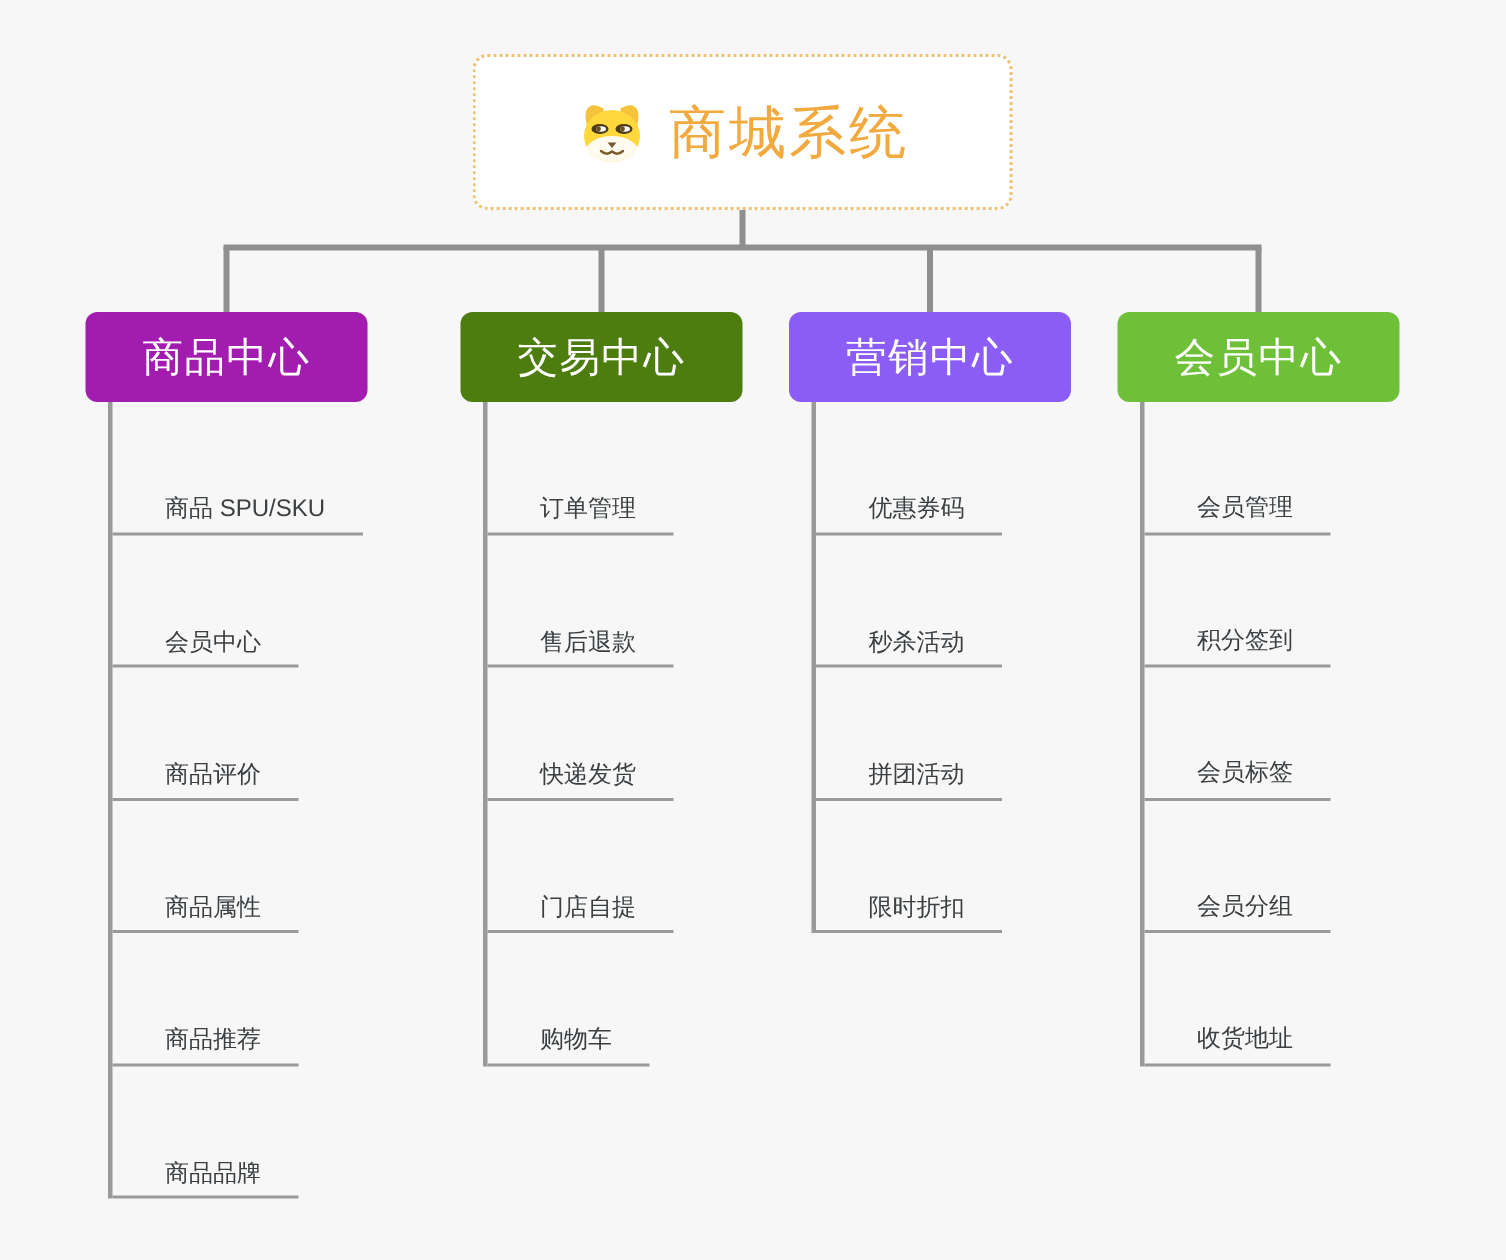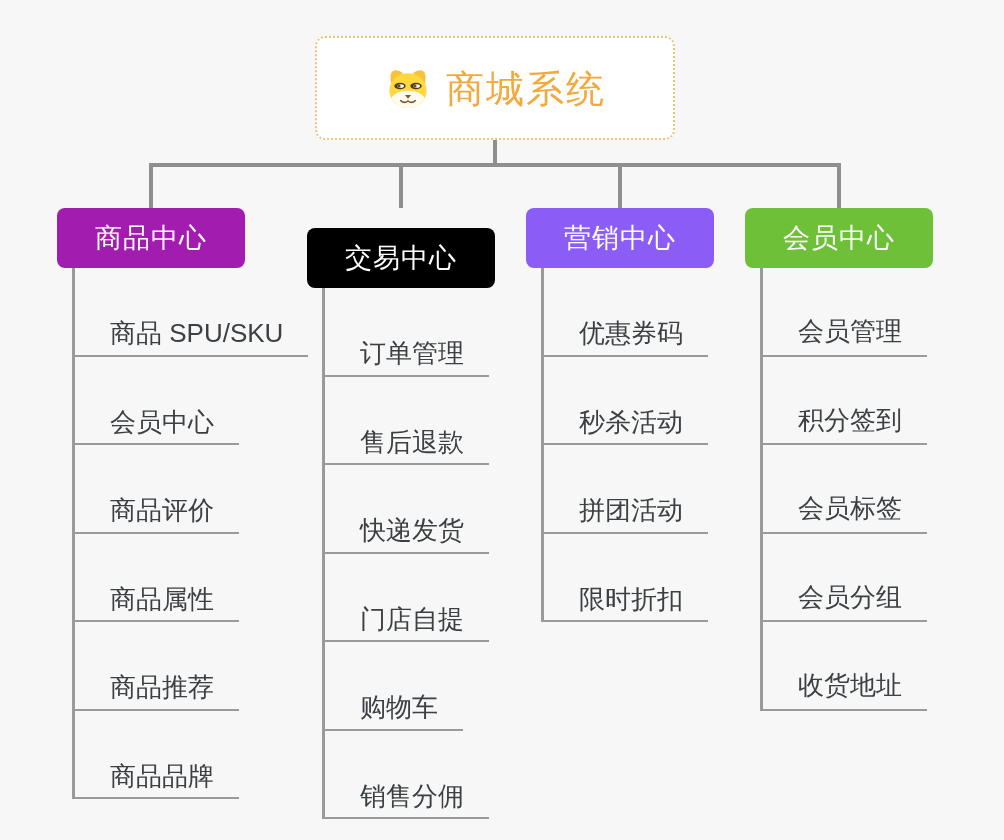--- a/index.html
+++ b/index.html
@@ -81,21 +81,21 @@
   }
   .leaf-row{
     height:88.5px;
     display:flex;
     align-items:flex-end;
   }
   .leaf{
     display:inline-block;
     padding:0 25px 5px 35px;
     border-bottom:2px solid var(--leaf_line);
-    font-size:26px;
+    font-size:16px;
     color:var(--leaf_text);
     white-space:nowrap;
     line-height:1.2;
     margin-top:45px;
   }
 </style>
 </head>
 <body>
 
 <div class="canvas">
@@ -158,41 +158,38 @@
       <div class="leaf-row">
           <span class="leaf">商品推荐</span>
         </div>
       <div class="leaf-row">
           <span class="leaf">商品品牌</span>
         </div>
     </div>
   </div>
 
   <div class="branch-col col-1">
-    <div class="branch-box" style="background-color: #000000; margin-top: 20px;">
+    <div class="branch-box" style="background-color: #4d7c0f;">
       <span>交易中心</span>
     </div>
     <div class="leaf-tree">
       <div class="leaf-row">
           <span class="leaf">订单管理</span>
         </div>
       <div class="leaf-row">
           <span class="leaf">售后退款</span>
         </div>
       <div class="leaf-row">
           <span class="leaf">快递发货</span>
         </div>
       <div class="leaf-row">
           <span class="leaf">门店自提</span>
         </div>
       <div class="leaf-row">
           <span class="leaf">购物车</span>
-        </div>
-      <div class="leaf-row">
-          <span class="leaf">销售分佣</span>
         </div>
     </div>
   </div>
 
   <div class="branch-col col-2">
     <div class="branch-box" style="background-color: #8b5cf6;">
       <span>营销中心</span>
     </div>
     <div class="leaf-tree">
       <div class="leaf-row">

